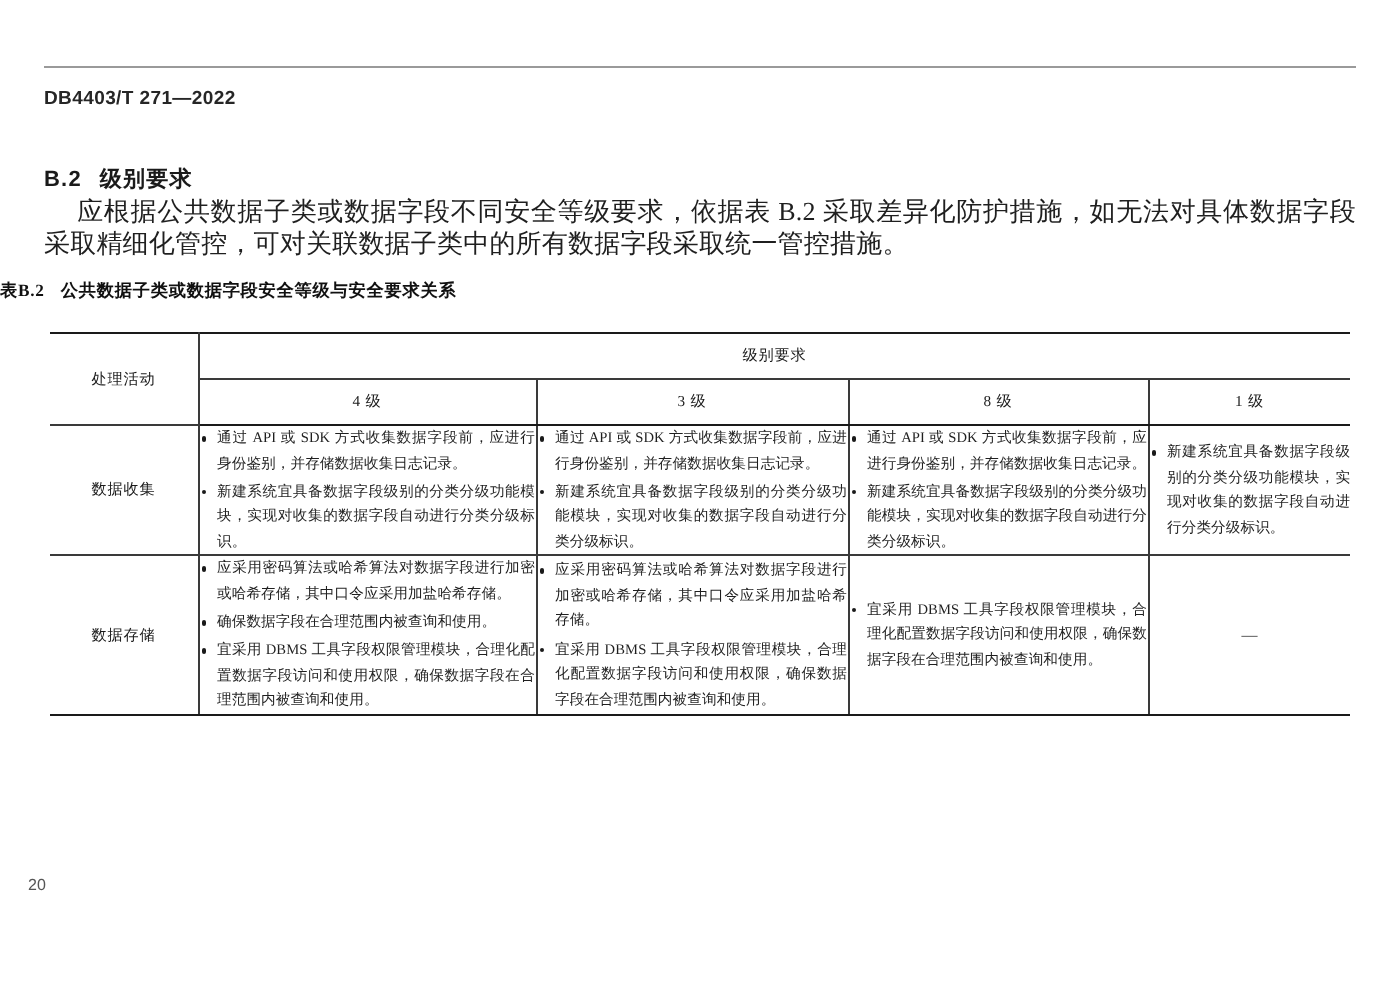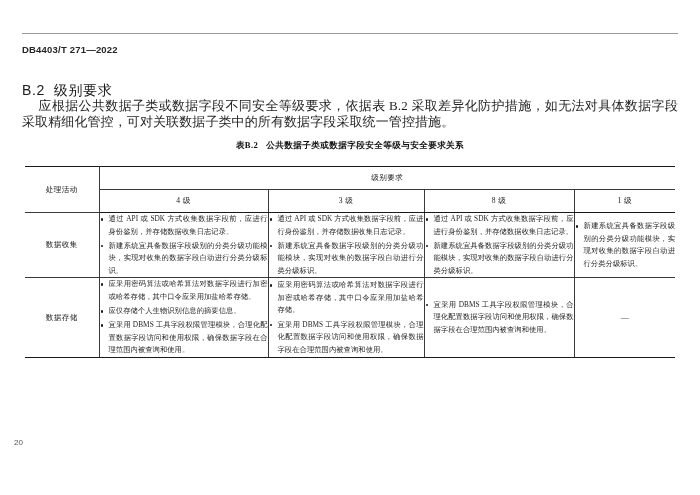--- a/index.html
+++ b/index.html
@@ -38,22 +38,22 @@
     font-size: 9.5px;
     letter-spacing: 0.2px;
     color: #262626;
     font-family: "Liberation Sans", sans-serif;
     font-weight: bold;
   }
   .clause-title {
     position: absolute;
     left: 22px;
     top: 82px;
-    font-size: 14px;
-    font-weight: normal;
+    font-size: 11px;
+    font-weight: bold;
     color: #1a1a1a;
     font-family: "Liberation Sans", sans-serif;
     letter-spacing: 0.6px;
   }
   .clause-title .num { margin-right: 9px; }
   .body-para {
     position: absolute;
     left: 22px;
     top: 98px;
     width: 656px;
@@ -62,21 +62,21 @@
     text-align: justify;
     text-indent: 16.6px;
     color: #1f1f1f;
     letter-spacing: 0.1px;
   }
   .table-caption {
     position: absolute;
     left: 0;
     top: 140px;
     width: 700px;
-    text-align: center;
+    text-align: left;
     font-size: 8.6px;
     font-weight: bold;
     color: #111;
     letter-spacing: 0.4px;
   }
   .table-caption .cap-num { margin-right: 8px; }
 
   table.main {
     position: absolute;
     left: 25px;
@@ -227,21 +227,21 @@
           <ul class="blist">
             <li>新建系统宜具备数据字段级别的分类分级功能模块，实现对收集的数据字段自动进行分类分级标识。</li>
           </ul>
         </td>
       </tr>
       <tr>
         <td class="acttd bb br">数据存储</td>
         <td class="cell bb br">
           <ul class="blist">
             <li>应采用密码算法或哈希算法对数据字段进行加密或哈希存储，其中口令应采用加盐哈希存储。</li>
-            <li>应仅存储个人生物识别信息的摘要信息。</li>
+            <li>确保数据字段在合理范围内被查询和使用。</li>
             <li>宜采用 DBMS 工具字段权限管理模块，合理化配置数据字段访问和使用权限，确保数据字段在合理范围内被查询和使用。</li>
           </ul>
         </td>
         <td class="cell bb br">
           <ul class="blist">
             <li>应采用密码算法或哈希算法对数据字段进行加密或哈希存储，其中口令应采用加盐哈希存储。</li>
             <li>宜采用 DBMS 工具字段权限管理模块，合理化配置数据字段访问和使用权限，确保数据字段在合理范围内被查询和使用。</li>
           </ul>
         </td>
         <td class="cell bb br">

